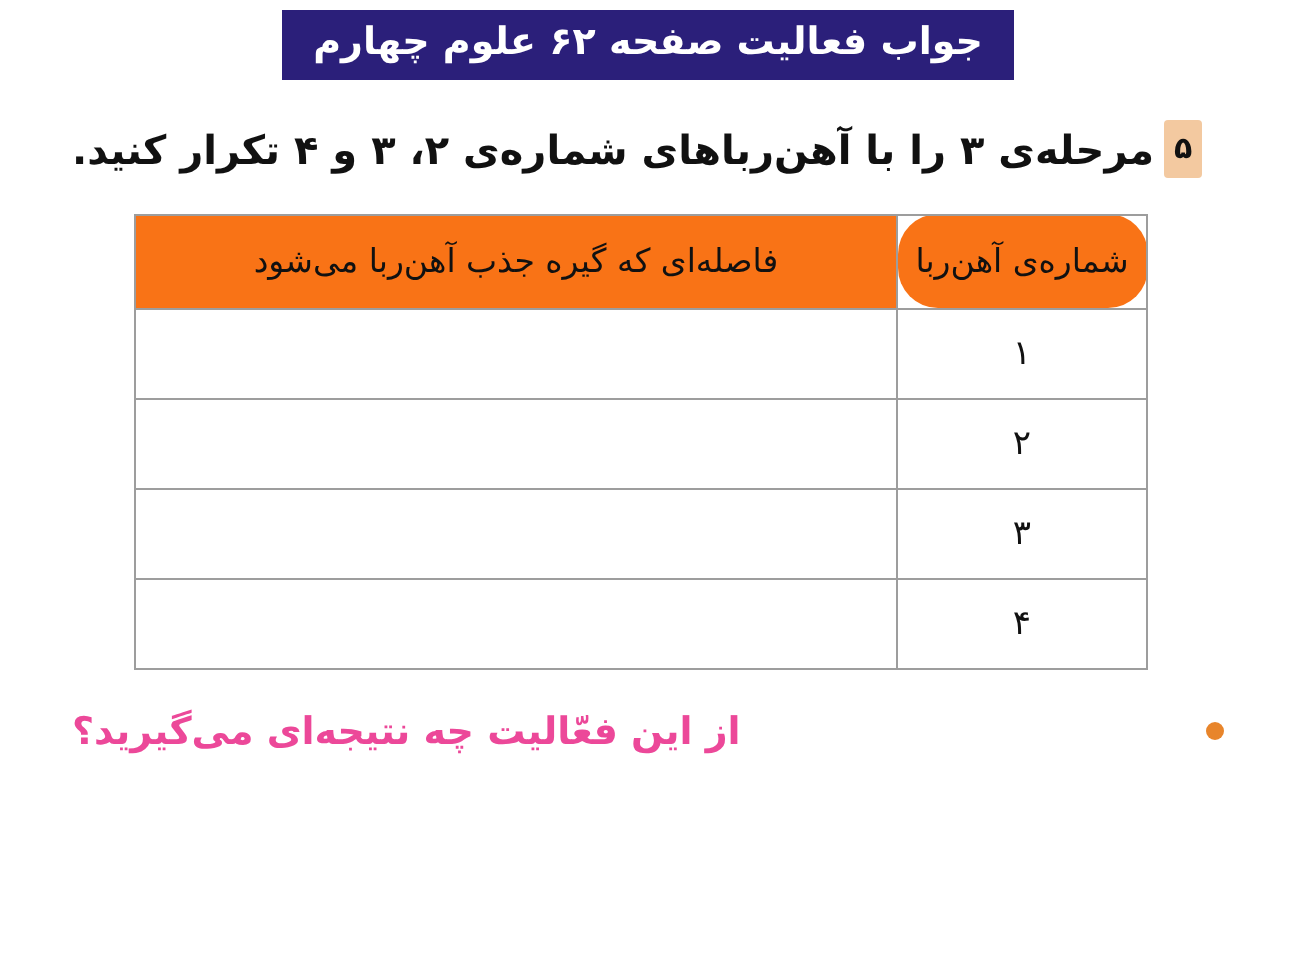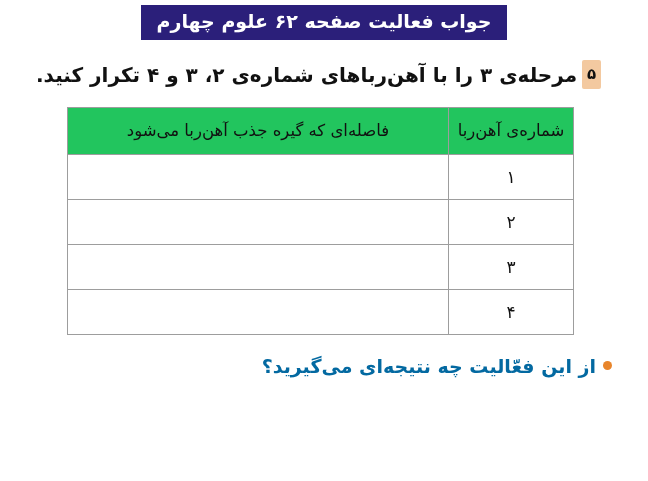--- a/index.html
+++ b/index.html
@@ -72,45 +72,46 @@
   table.magnet-table th,
   table.magnet-table td {
     border: 1px solid #9d9d9d;
     height: 42px;
     text-align: center;
     vertical-align: middle;
     font-size: 17px;
     color: #111111;
   }
   table.magnet-table thead th {
-    background: #22c55e;
+    background: #f97316;
     font-weight: normal;
     height: 44px;
     font-size: 16.5px;
   }
   th.col-number, td.col-number {
     width: 122px;
+    border-radius: 20px;
   }
   th.col-distance {
     width: 378px;
   }
   td.col-distance {
     background: #ffffff;
   }
 
   
   .footer-q {
     margin: 20px 36px 0 36px;
     direction: rtl;
     text-align: right;
     font-size: 19px;
     font-weight: bold;
-    color: #0369a1;
+    color: #ec4899;
     display: flex;
-    justify-content: flex-start;
+    justify-content: space-between;
     align-items: center;
     gap: 7px;
   }
   .bullet-dot {
     width: 9px;
     height: 9px;
     border-radius: 50%;
     background: #e8852b;
     display: inline-block;
     flex: 0 0 auto;

